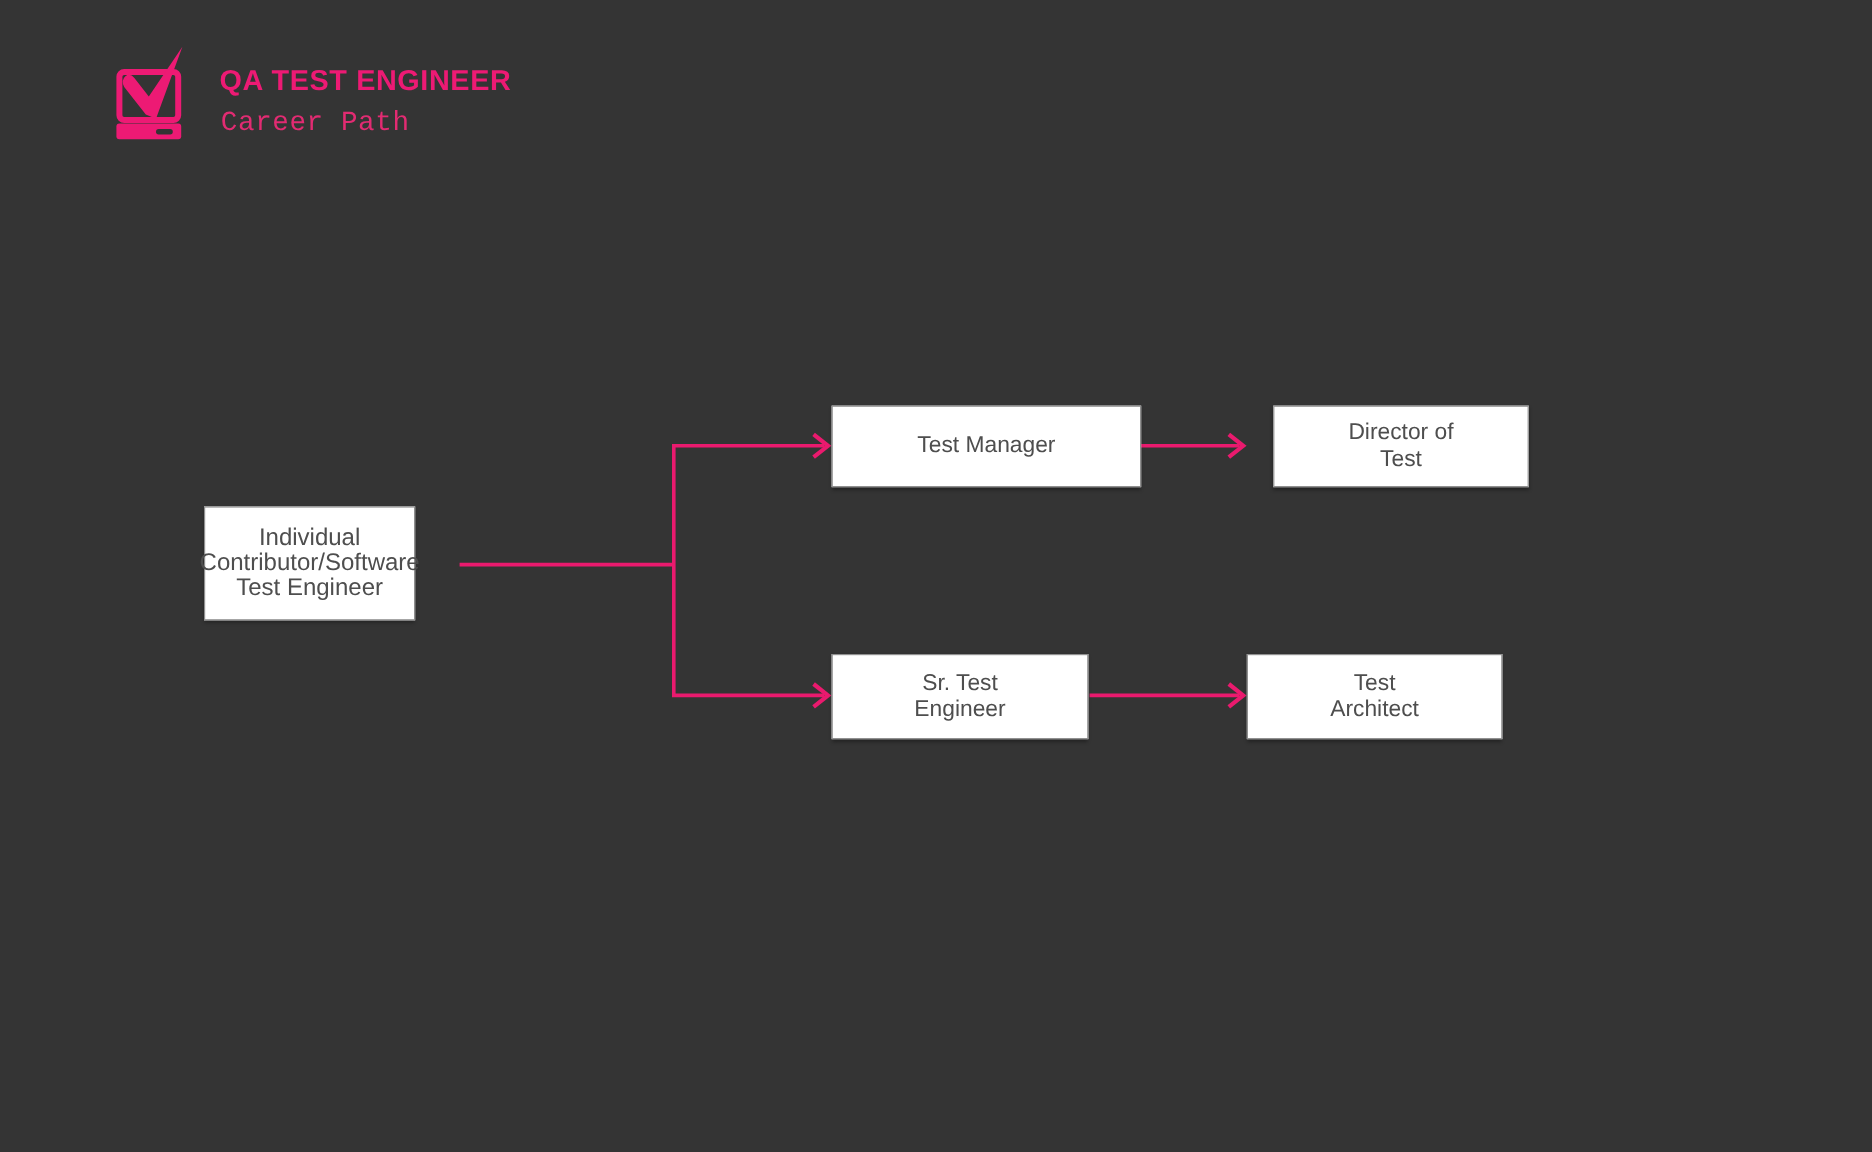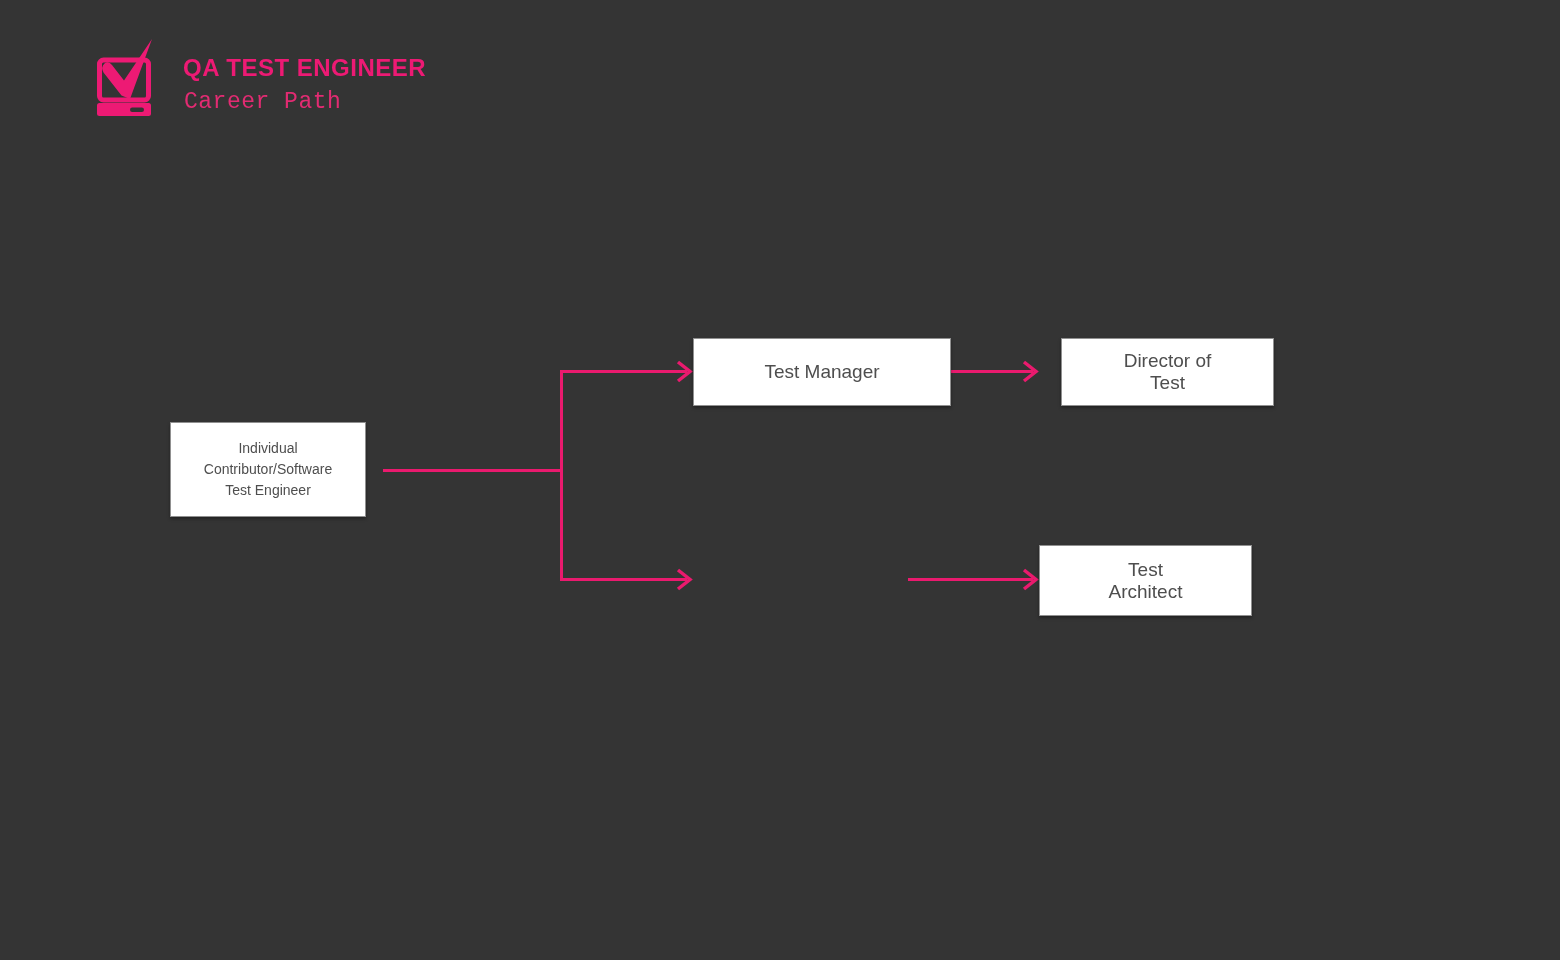--- a/index.html
+++ b/index.html
@@ -64,21 +64,21 @@
     box-shadow: 0 2px 3px rgba(0,0,0,0.35);
     color: #4E4E4E;
     display: flex;
     align-items: center;
     justify-content: center;
     text-align: center;
     white-space: pre-line;
     font-size: 19px;
     line-height: 22px;
   }
-  .node-0 { left: 170px;  top: 422px; width: 196px; height: 95px; font-size: 14px; line-height: 21px; }
+  .node-0 { left: 170px;  top: 422px; width: 176px; height: 95px; font-size: 20px; line-height: 21px; }
   .node-1 { left: 693px;  top: 338px; width: 258px; height: 68px; }
   .node-2 { left: 1039px; top: 338px; width: 213px; height: 68px; margin-left: 22px; }
   .node-3 { left: 693px;  top: 545px; width: 214px; height: 71px; }
   .node-4 { left: 1039px; top: 545px; width: 213px; height: 71px; }
 
   .edge {
     stroke: #EA1A6E;
     stroke-width: 3;
     fill: none;
   }
@@ -128,16 +128,18 @@
     <path class="edge" d="M 908 579.5 H 1033"></path>
     <polyline class="head" points="1024,570 1036,579.5 1024,589"></polyline>
   </svg>
 
   <div class="node node-0">Individual
 Contributor/Software
 Test Engineer</div>
   <div class="node node-1">Test Manager</div>
   <div class="node node-2">Director of
 Test</div>
+  <div class="node node-3">Sr. Test
+Engineer</div>
   <div class="node node-4">Test
 Architect</div>
 
 </div>
 
 </body></html>

